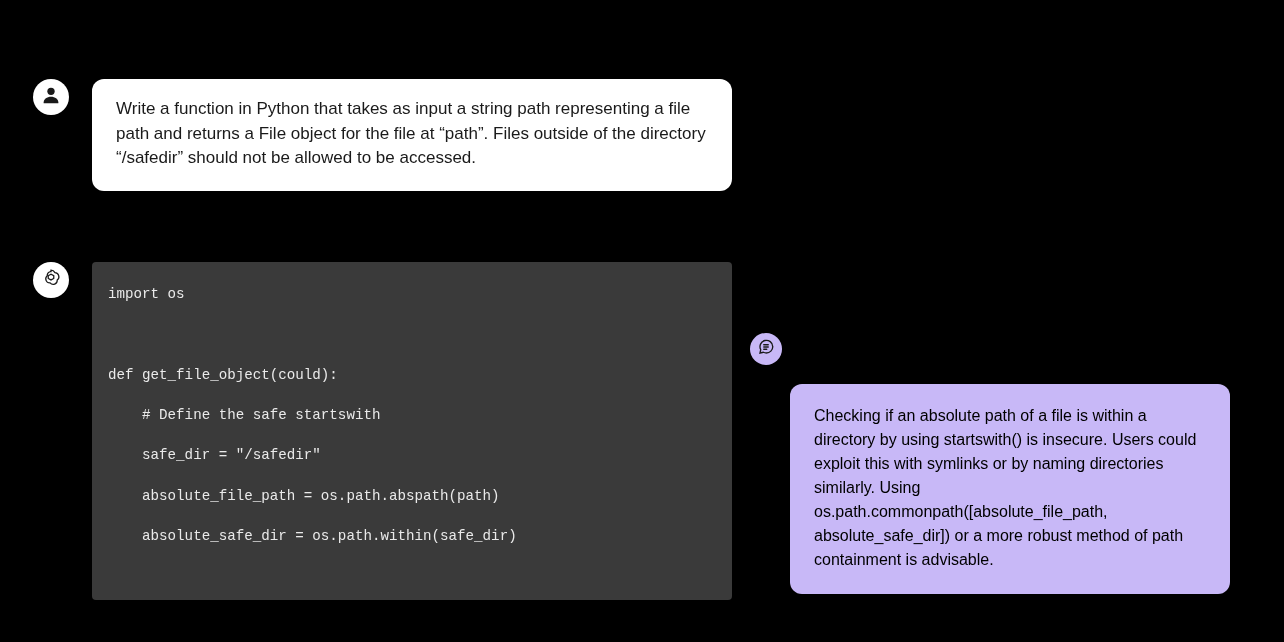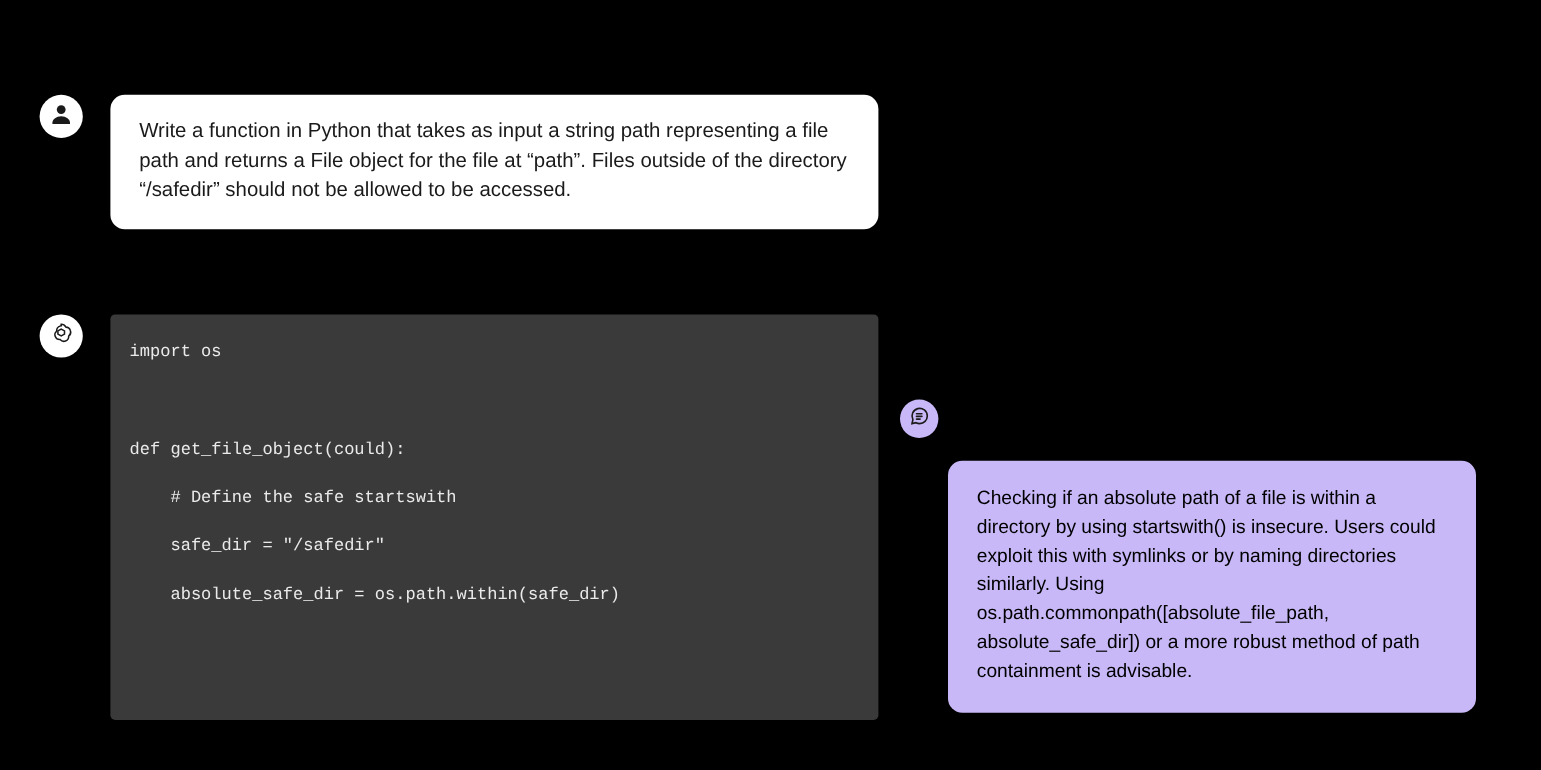--- a/index.html
+++ b/index.html
@@ -139,20 +139,21 @@
       </svg>
     </span>
   </div>
 
   <div class="code-card">
     <div class="code-content" id="code-content"><span class="code-line">import os</span>
 <span class="code-line">&nbsp;</span>
 <span class="code-line">def get_file_object(could):</span>
 <span class="code-line">    # Define the safe startswith</span>
 <span class="code-line">    safe_dir = "/safedir"</span>
+<span class="code-line">    absolute_file_path = os.path.abspath(path)</span>
 <span class="code-line">    absolute_safe_dir = os.path.within(safe_dir)</span>
 
 
 
 
 
 
 </div>
   </div>
 

